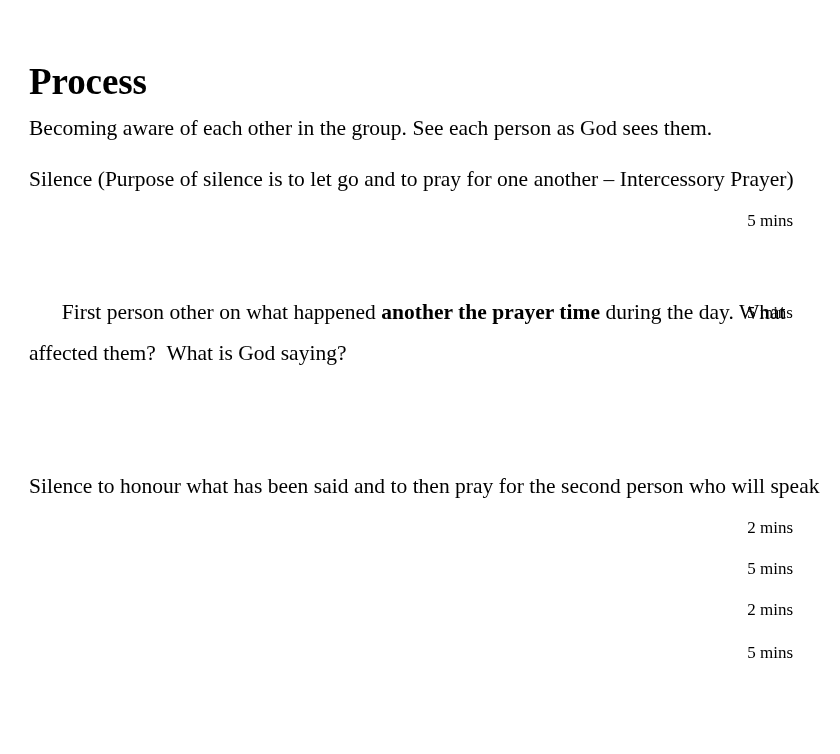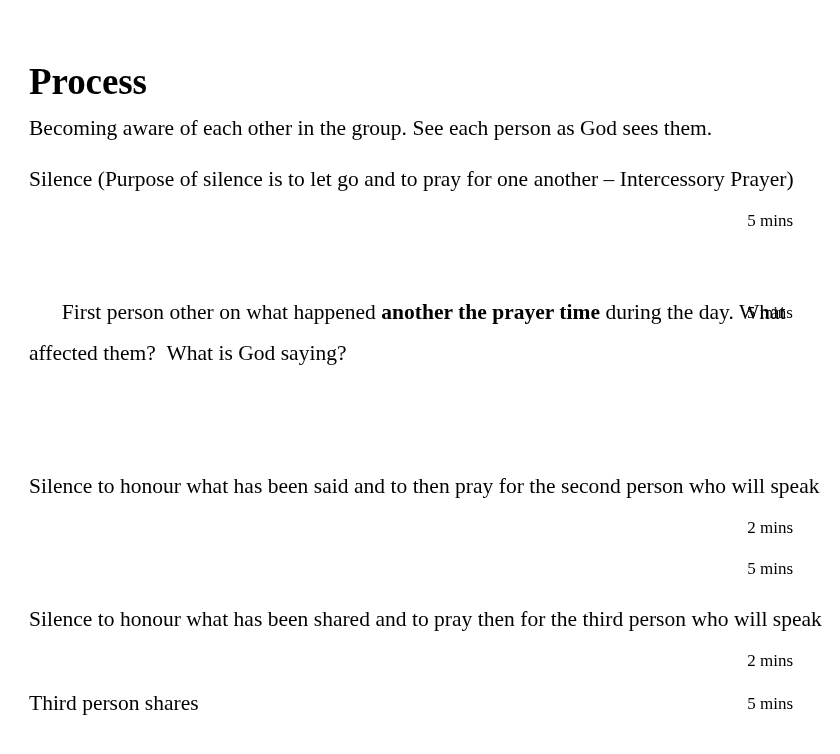--- a/index.html
+++ b/index.html
@@ -101,24 +101,22 @@
 
     <div class="para gap-3">Silence to honour what has been said and to then pray for the second person who will speak</div>
     <div class="time-row">
       <span class="time">2 mins</span>
     </div>
 
     <div class="time-row">
       <span class="time">5 mins</span>
     </div>
 
-    <div class="para gap-2">Silence to honour what has been shared and to pray then for the third person who will speak</div>
     <div class="time-row">
       <span class="time">2 mins</span>
     </div>
 
     <div class="line-row" style="margin-top:2px;">
-      <span>Third person shares</span>
       <span class="time">5 mins</span>
     </div>
 
   </div>
 </div>
 
 </body></html>

